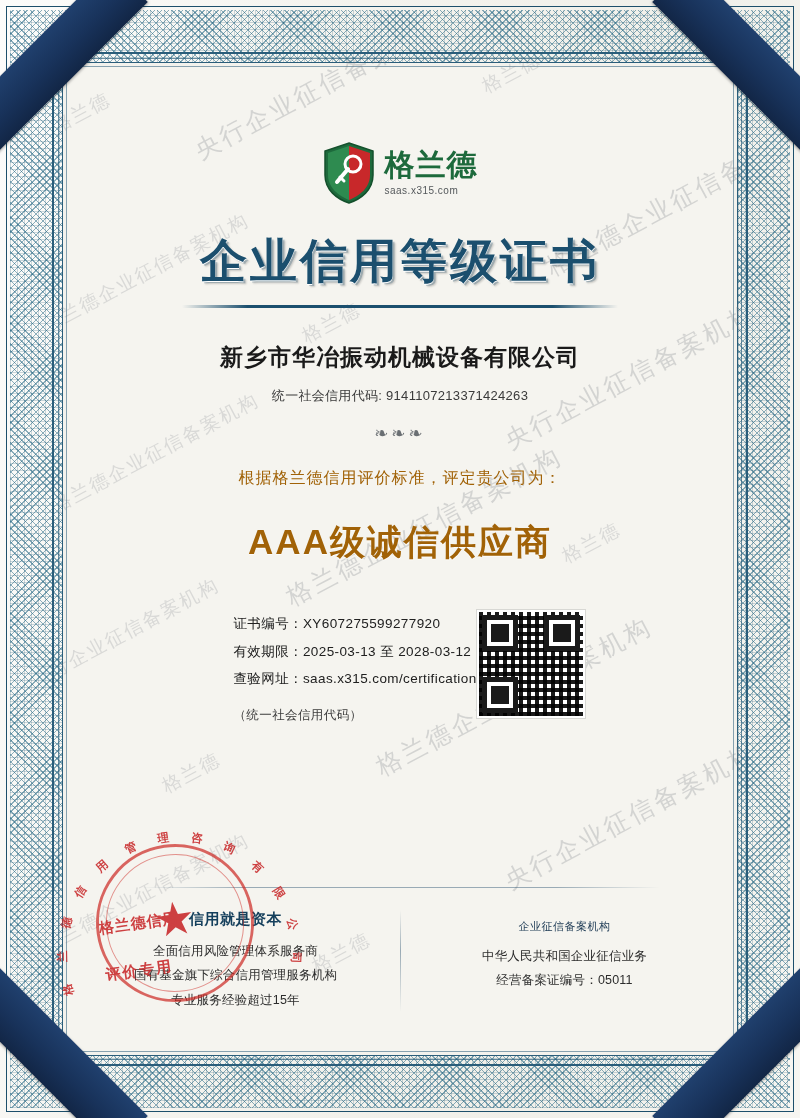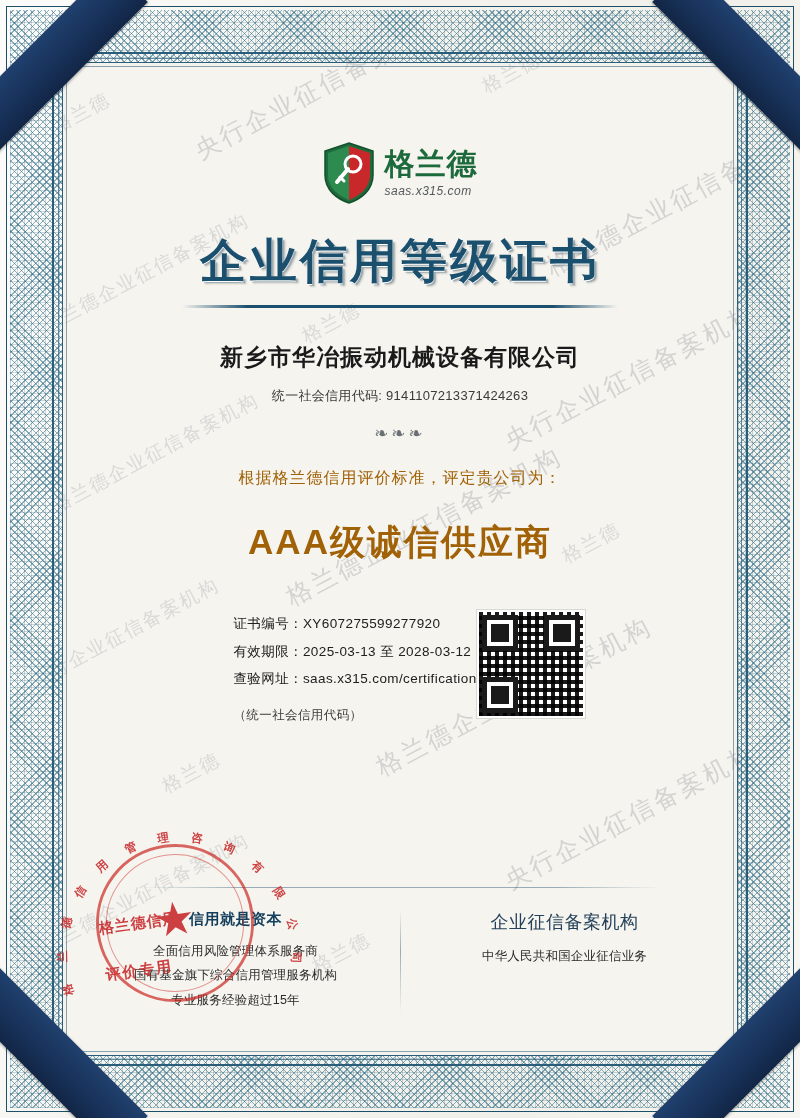--- a/index.html
+++ b/index.html
@@ -134,24 +134,23 @@
     line-height: 1;
   }
   .logo-cn {
     font-size: 30px;
     font-weight: bold;
     color: #1d6a3c;
     letter-spacing: 1px;
   }
   .logo-url {
     margin-top: 6px;
-    font-size: 12px;
+    font-size: 10px;
     color: #54585b;
     letter-spacing: 0.5px;
-    font-style: italic;
   }
 
   
   .main-title {
     margin-top: 26px;
     font-size: 47px;
     font-weight: bold;
     letter-spacing: 3px;
     color: #1b4f6e;
     text-shadow:
@@ -277,21 +276,22 @@
     font-size: 15px;
     font-weight: bold;
     color: #143f5c;
     letter-spacing: 0.5px;
     margin-bottom: 10px;
     text-align: center;
   }
   .footer-title.plain {
     font-weight: normal;
     color: #25415a;
-    font-size: 18px;
+    font-size: 11px;
+    margin-top: 9px;
   }
   .footer-line {
     font-size: 12.5px;
     color: #2c2c2c;
     line-height: 1.95;
     letter-spacing: 0.2px;
   }
   .footer-sep {
     width: 1px;
     align-self: stretch;
@@ -473,20 +473,21 @@
       <div class="footer-col">
         <div class="footer-title">信用就是资本</div>
         <div class="footer-line">全面信用风险管理体系服务商</div>
         <div class="footer-line">国有基金旗下综合信用管理服务机构</div>
         <div class="footer-line">专业服务经验超过15年</div>
       </div>
       <div class="footer-sep"></div>
       <div class="footer-col">
         <div class="footer-title plain">企业征信备案机构</div>
         <div class="footer-line">中华人民共和国企业征信业务</div>
+        <div class="footer-line">经营备案证编号：05011</div>
       </div>
     </div>
   </div>
 
   <div class="seal">
     <div class="seal-arc" id="seal-arc">
         <span style="transform: rotate(-100deg) translate(-50%, -62px);">格</span>
         <span style="transform: rotate(-83.3333deg) translate(-50%, -62px);">兰</span>
         <span style="transform: rotate(-66.6667deg) translate(-50%, -62px);">德</span>
         <span style="transform: rotate(-50deg) translate(-50%, -62px);">信</span>

